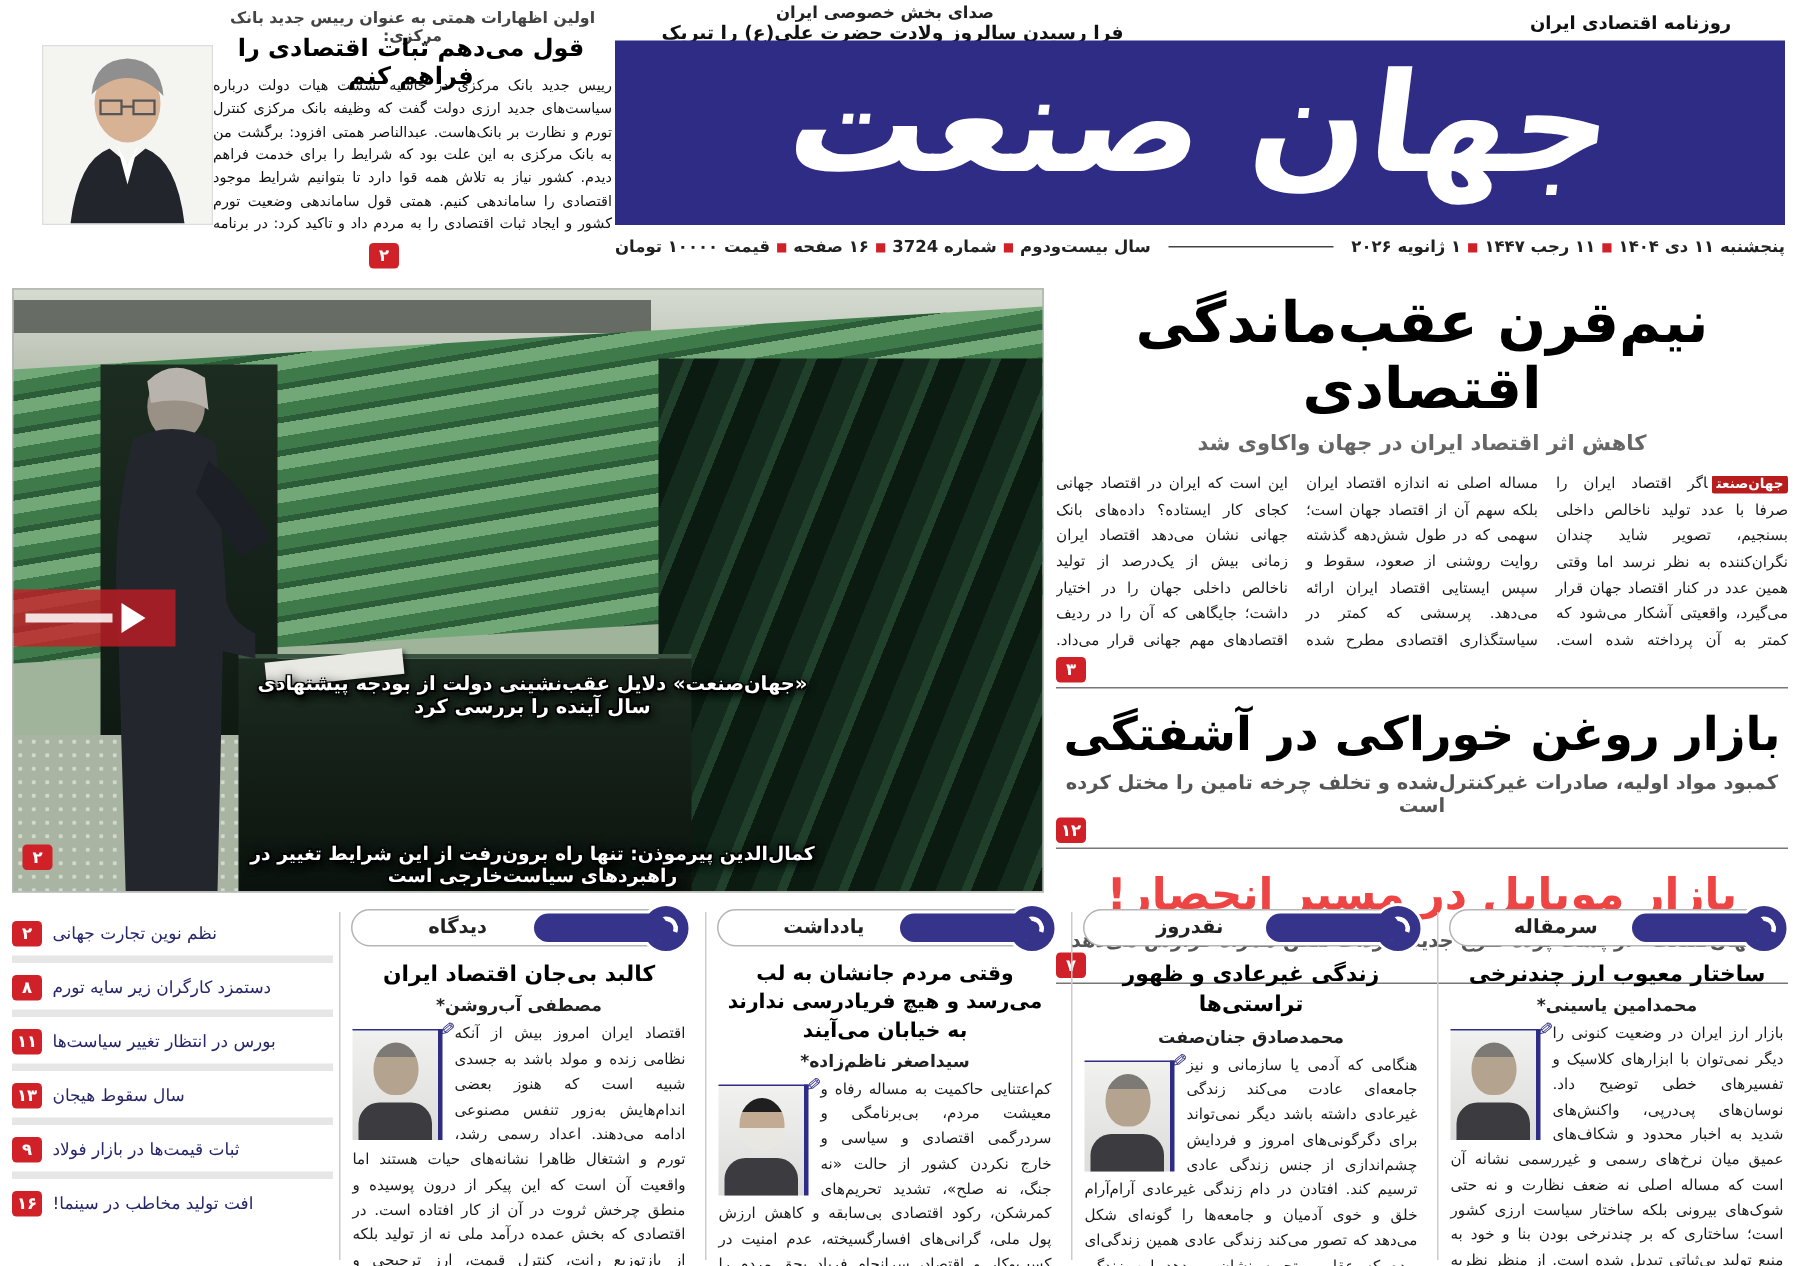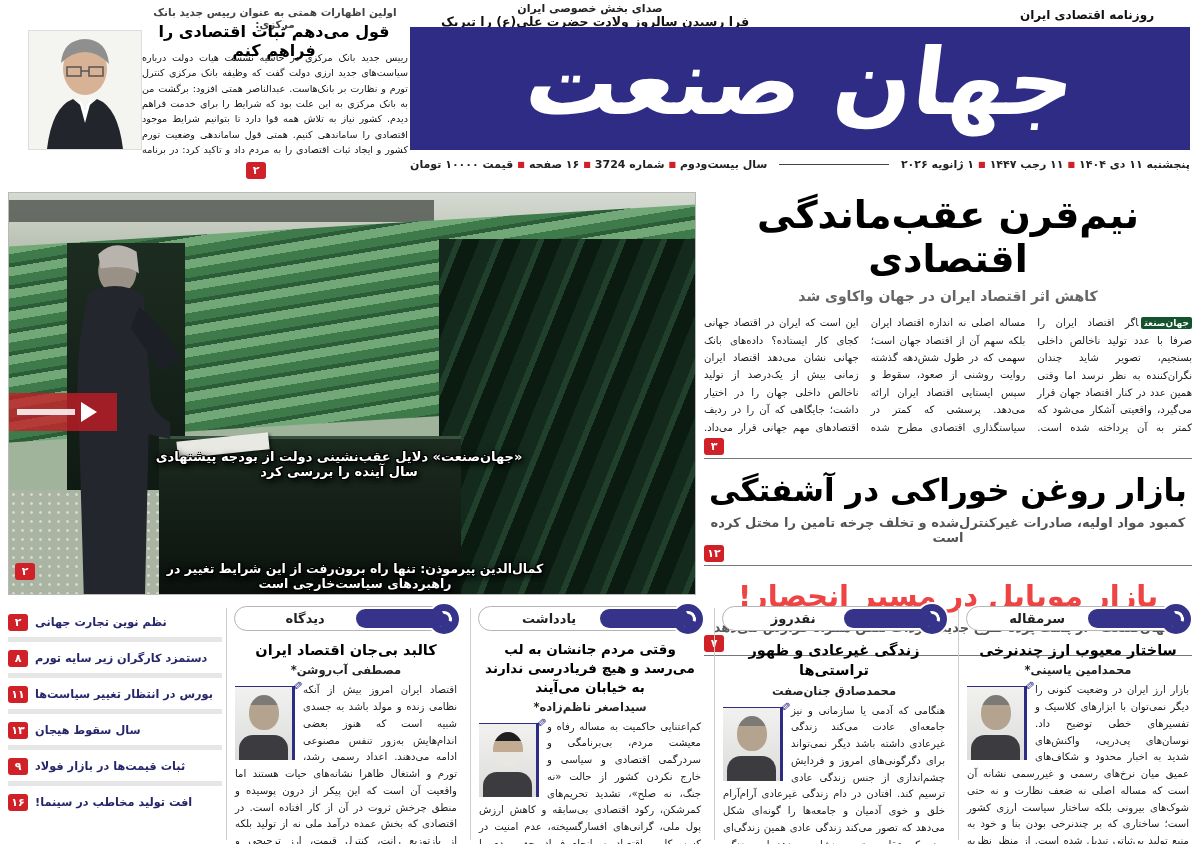--- a/index.html
+++ b/index.html
@@ -50,47 +50,47 @@
                 background:linear-gradient(#1c2b20,#0b120d); border-top:3px solid #3a5240; }
   .ph-papers  { position:absolute; left:168px; bottom:140px; width:92px; height:17px; background:#e9e9e4;
                 transform:rotate(-6deg); box-shadow:2px 2px 3px rgba(0,0,0,.5); }
   .ph-speaker { position:absolute; left:34px; top:42px; height:360px; }
   .ph-mark { position:absolute; left:0; top:200px; width:108px; height:38px; background:rgba(198,28,38,.78); }
   .ph-mark::before { content:""; position:absolute; right:10px; top:9px; width:0; height:0;
                      border:10px solid transparent; border-left:16px solid #fff; }
   .ph-mark::after  { content:""; position:absolute; left:8px; top:16px; width:58px; height:6px;
                      background:rgba(255,255,255,.85); }
   .olined { color:#fff; text-shadow:-1px -1px 0 #000,1px -1px 0 #000,-1px 1px 0 #000,1px 1px 0 #000,0 0 7px #000,2px 3px 5px #000; }
-  .p-kicker { position:absolute; right:172px; top:256px; width:368px; text-align:center; font-size:13px; font-weight:bold; }
+  .p-kicker { position:absolute; right:156px; top:256px; width:368px; text-align:center; font-size:13px; font-weight:bold; }
   .p-head   { position:absolute; right:148px; top:276px; width:384px; text-align:center; font-size:45px; font-weight:bold; letter-spacing:-1px;}
   .p-sub    { position:absolute; right:138px; top:368px; width:404px; text-align:center; font-size:12.5px; font-weight:bold; }
   .p-page   { position:absolute; left:6px; bottom:14px; }
 
   
   .rightcol { position:absolute; left:704px; top:194px; width:488px; }
   .lead-title { font-size:38px; font-weight:bold; text-align:center; line-height:1.15; color:#000; letter-spacing:-1px;}
   .subt { font-size:14px; font-weight:bold; text-align:center; color:#666; margin-top:7px; }
   .lead-cols { margin-top:10px; height:124px; overflow:hidden; column-count:3; column-gap:12px;
                font-size:10.1px; line-height:1.72; text-align:justify; color:#1a1a1a; }
-  .lead-tag { background:#14532d; color:#fff; font-size:9px; font-weight:bold; padding:1px 3px; border-radius:2px; margin-left:3px;}
+  .lead-tag { background:#b91c1c; color:#fff; font-size:9px; font-weight:bold; padding:1px 3px; border-radius:2px; margin-left:3px;}
   .story-foot { position:relative; height:21px; border-bottom:1.5px solid #777; }
   .story-foot .pg { position:absolute; left:0; bottom:3px; }
   .t2 { font-size:31px; font-weight:bold; text-align:center; margin-top:13px; color:#000; letter-spacing:-1px;}
   .t3 { font-size:29px; font-weight:bold; text-align:center; margin-top:13px; color:#ef4444; letter-spacing:-1px;}
   .subt2 { font-size:13px; font-weight:bold; text-align:center; color:#555; margin-top:7px; }
 
   
   .bottom { position:absolute; left:8px; top:600px; width:1184px; height:244px; }
   .vsep { position:absolute; top:8px; width:1px; height:232px; background:#ccc; }
   .sidebar { position:absolute; left:0; top:6px; width:214px; }
   .sb-header { height:28px; background:#2e2c85; color:#fff; font-size:13.5px; font-weight:bold;
                line-height:28px; text-align:center; clip-path:polygon(0 0,96% 0,100% 100%,0 100%); }
   .sb-item { display:flex; direction:ltr; align-items:center; gap:7px; height:23px; margin-top:5px; }
   .sb-item .pg { flex:0 0 auto; }
-  .sb-item .sb-text { direction:rtl; font-size:11.3px; font-weight:bold; color:#26266b; white-space:nowrap;text-align:center; }
+  .sb-item .sb-text { direction:rtl; font-size:11.3px; font-weight:normal; color:#26266b; white-space:nowrap;text-align:center; }
   .sb-sep { height:5px; background:#e6e6e6; margin-top:3px; }
 
   .col { position:absolute; top:6px; width:228px; }
   .pill { position:relative; height:25px; border:1px solid #b5b5b5; border-radius:13px; background:#fff; margin:0 2px; }
   .pill-tab  { position:absolute; right:12px; top:2px; bottom:2px; width:40%; background:#35338a; border-radius:11px; }
   .pill-icon { position:absolute; right:-4px; top:-5px; width:34px; height:34px; background:#35338a;
                border-radius:50%; border:2px solid #fff; }
   .pill-icon::before { content:""; position:absolute; inset:7px; border:3px solid #fff; border-radius:50%;
                        border-left-color:transparent; border-bottom-color:transparent; transform:rotate(-25deg); }
   .pill-icon::after  { content:""; position:absolute; left:7px; bottom:7px; width:5px; height:5px; background:#fff; border-radius:50%; }

